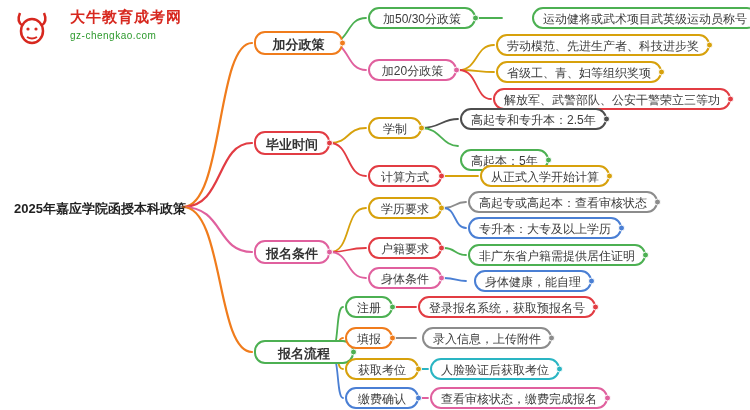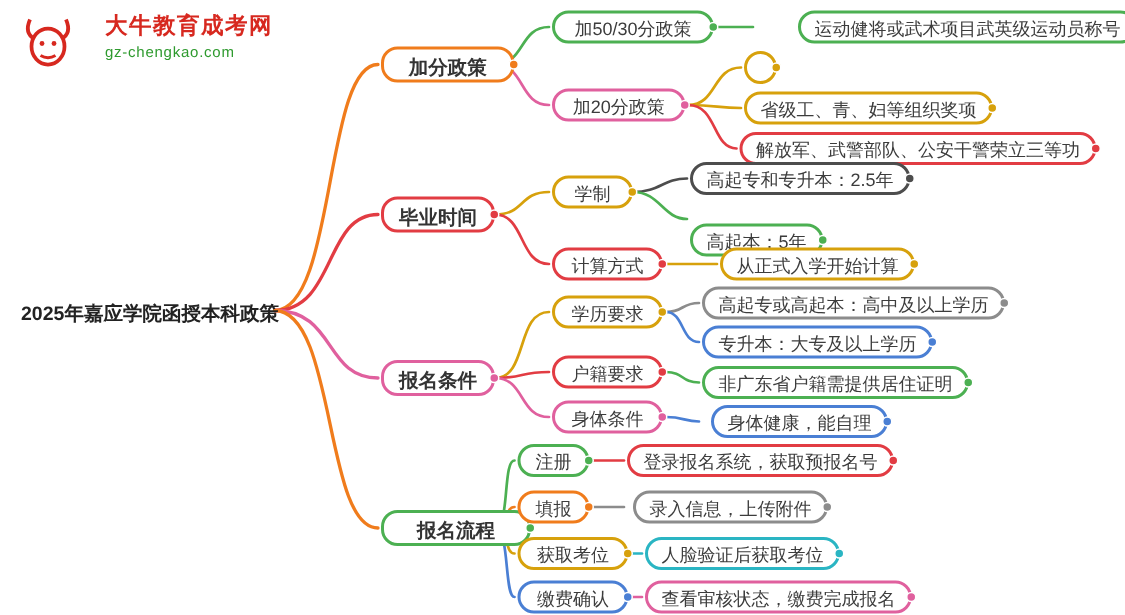--- a/index.html
+++ b/index.html
@@ -114,20 +114,21 @@
   </div>
   <div class="node c-green" style="left:532px;top:7px">
     <span>运动健将或武术项目武英级运动员称号</span>
     <span class="dot"></span>
   </div>
   <div class="node fixed c-pink" style="left:368px;top:59px;width:89px">
     <span>加20分政策</span>
     <span class="dot"></span>
   </div>
   <div class="node c-gold" style="left:496px;top:34px">
+    <span>劳动模范、先进生产者、科技进步奖</span>
     <span class="dot"></span>
   </div>
   <div class="node c-red" style="left:493px;top:88px">
     <span>解放军、武警部队、公安干警荣立三等功</span>
     <span class="dot"></span>
   </div>
   <div class="node c-gold" style="left:496px;top:61px">
     <span>省级工、青、妇等组织奖项</span>
     <span class="dot"></span>
   </div>
@@ -151,21 +152,21 @@
   <div class="node c-gold" style="left:480px;top:165px">
     <span>从正式入学开始计算</span>
     <span class="dot"></span>
   </div>
 
   <div class="node fixed c-gold" style="left:368px;top:197px;width:74px">
     <span>学历要求</span>
     <span class="dot"></span>
   </div>
   <div class="node c-gray" style="left:468px;top:191px">
-    <span>高起专或高起本：高中及以上学历</span>
+    <span>高起专或高起本：查看审核状态</span>
     <span class="dot"></span>
   </div>
   <div class="node c-blue" style="left:468px;top:217px">
     <span>专升本：大专及以上学历</span>
     <span class="dot"></span>
   </div>
   <div class="node fixed c-red" style="left:368px;top:237px;width:74px">
     <span>户籍要求</span>
     <span class="dot"></span>
   </div>

